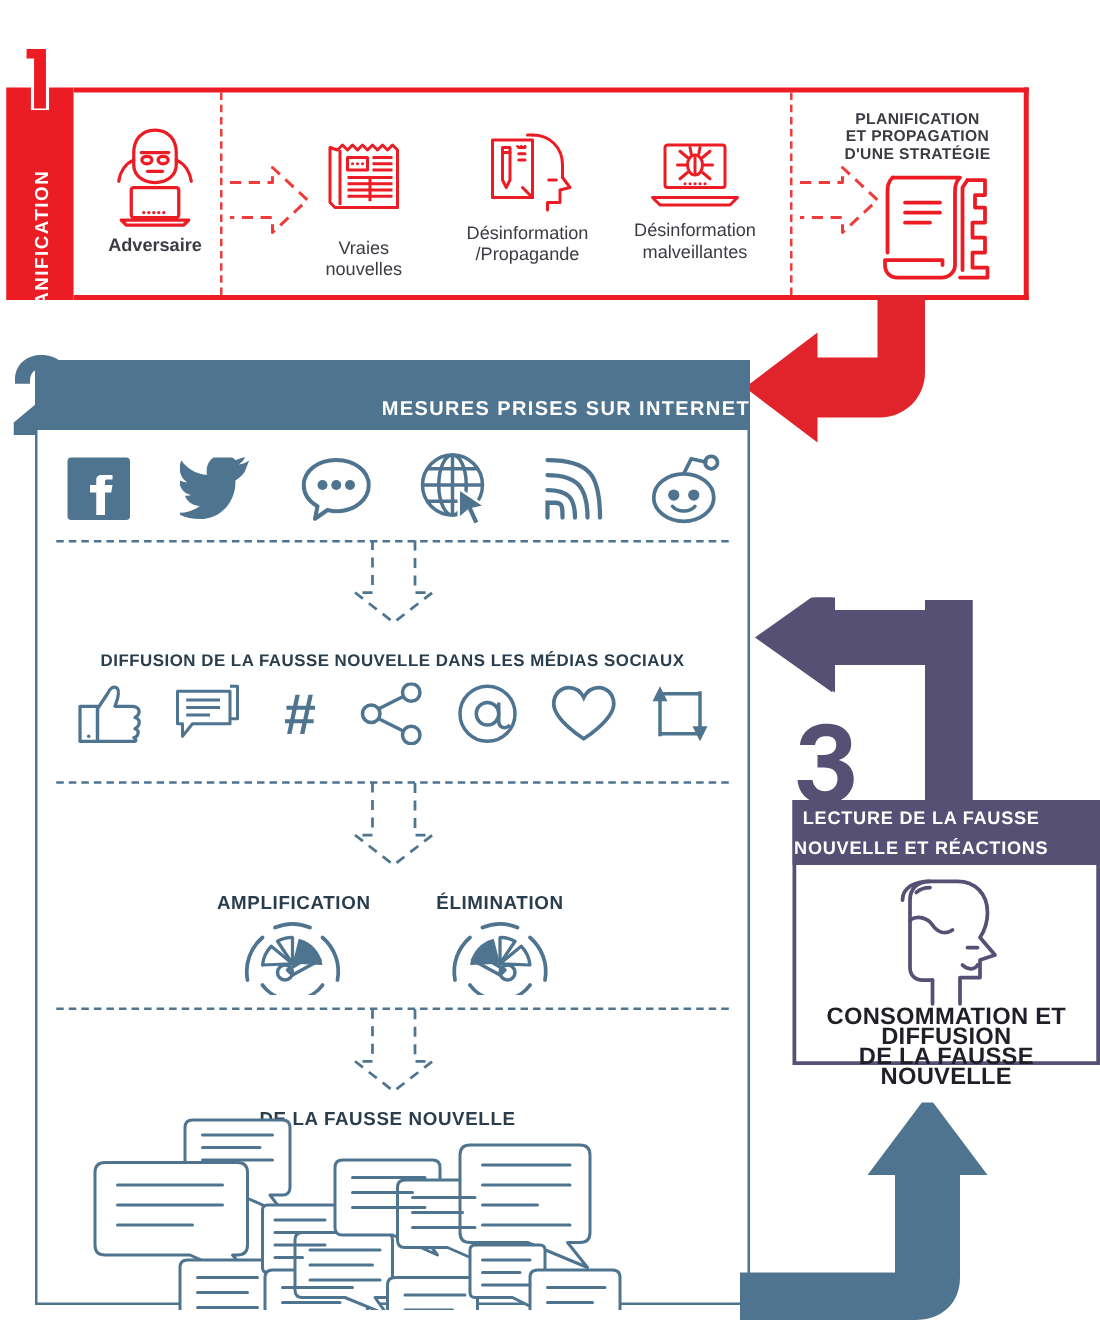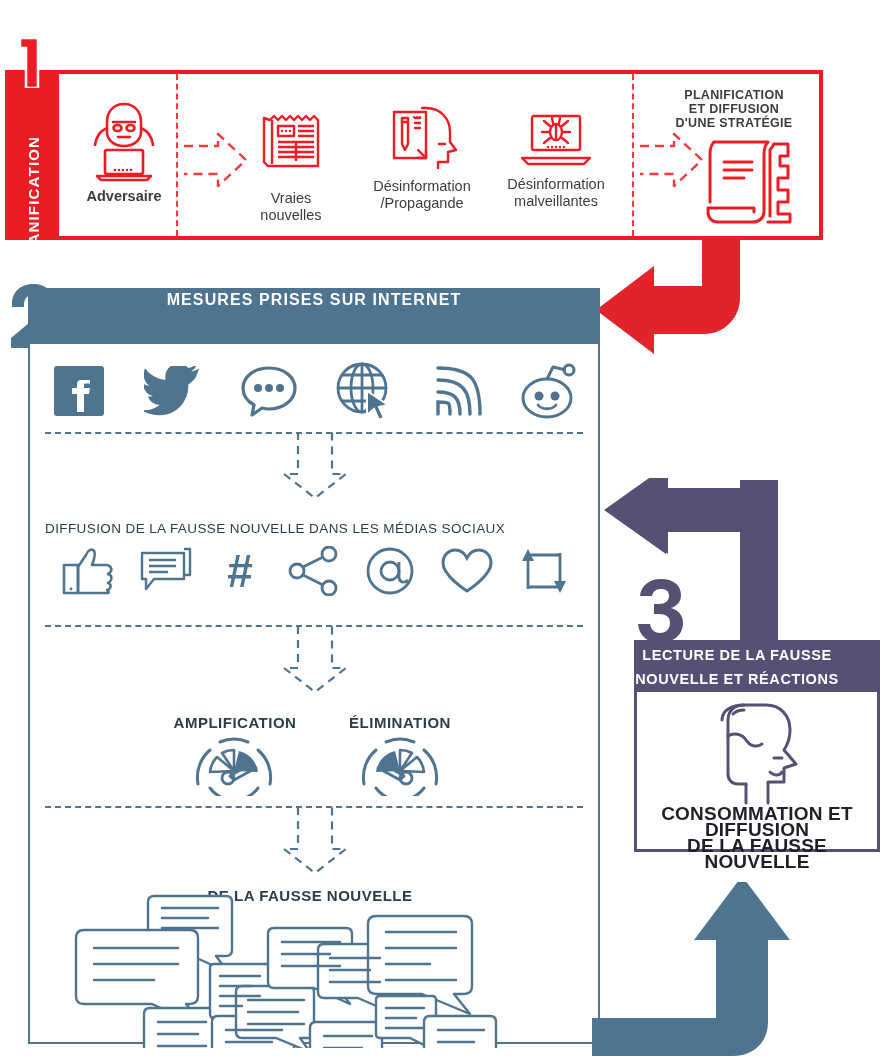--- a/index.html
+++ b/index.html
@@ -19,29 +19,29 @@
 
   .dashvline{border-left:2px dashed #EE3B3B;}
   .s1-icon-cell{text-align:center;}
   .s1-caption{color:#3B3B44;font-size:14.5px;line-height:17px;text-align:center;}
 
   
   #red-arrow{left:590px;top:236px;width:180px;height:120px;}
 
   
   #sec2-header{left:28px;top:288px;width:572px;height:56px;background:#4F7490;}
-  #sec2-title{left:28px;top:272px;width:572px;height:56px;line-height:56px;color:#fff;
-      text-align:center;font-size:16px;font-weight:700;letter-spacing:1.1px;border-radius:18px;}
+  #sec2-title{left:28px;top:300px;width:572px;height:56px;line-height:56px;color:#fff;
+      text-align:right;font-size:16px;font-weight:700;letter-spacing:1.1px;border-radius:18px;}
   #sec2-numeral{left:4px;top:282px;width:56px;height:66px;}
   #sec2-body{left:28px;top:344px;width:572px;height:700px;
       border:2px solid #4F7490;border-top:none;box-sizing:border-box;background:#fff;}
   #sec2-stem{left:118px;top:344px;width:3px;height:52px;background:#4F7490;}
 
   .sec2-divider{left:45px;width:538px;height:0;border-top:2px dashed #4F7490;}
-  .sec2-label{color:#2A3D4C;font-size:13.5px;font-weight:400;letter-spacing:.4px;}
+  .sec2-label{color:#2A3D4C;font-size:13.5px;font-weight:700;letter-spacing:.4px;text-align:center;}
   .sec2-sublabel{color:#2A3D4C;font-size:15px;font-weight:700;letter-spacing:.5px;text-align:center;}
 
   
   #sec3-box{left:634px;top:640px;width:246px;height:212px;
       border:3px solid #575075;box-sizing:border-box;background:#fff;}
   #sec3-header{left:634px;top:640px;width:246px;height:52px;background:#575075;}
   #sec3-title{left:634px;top:640px;width:206px;height:52px;color:#fff;
       text-align:center;font-size:14.5px;font-weight:700;letter-spacing:.6px;
       line-height:24px;padding-top:3px;box-sizing:border-box;}
   #sec3-numeral{left:636px;top:578px;width:48px;height:66px;}
@@ -161,21 +161,21 @@
     <div class="s1-caption" style="margin-top:4px;">Désinformation</div>
     <div class="s1-caption">malveillantes</div>
   </div>
 
   <svg class="abs" style="left:638px;top:128px;" width="68" height="64" viewBox="0 0 68 64">
     <path d="M2 18 L36 18 L36 6 L64 32 L36 58 L36 46 L2 46" fill="none" stroke="#EE3B3B" stroke-width="2.4" stroke-dasharray="9 6" stroke-linejoin="round"></path>
   </svg>
 
   <div class="abs" style="left:654px;top:88px;width:160px;text-align:center;color:#3B3B44;font-size:12.5px;font-weight:700;line-height:14px;letter-spacing:.3px;">
     <div>PLANIFICATION</div>
-    <div>ET DIFFUSION</div>
+    <div>ET PROPAGATION</div>
     <div>D'UNE STRATÉGIE</div>
   </div>
   <svg class="abs" style="left:700px;top:136px;" width="96" height="92" viewBox="0 0 96 92">
     <g fill="none" stroke="#EC1C24" stroke-width="3" stroke-linejoin="round" stroke-linecap="round">
       <path d="M14 6 L68 6 C64 10 64 14 64 18 L64 76 C64 82 59 86 53 86 L18 86 C12 86 8 82 8 76 L8 72 L54 72 L54 76"></path>
       <path d="M14 6 C10 10 10 14 10 18 L10 66"></path>
       <path d="M24 26 L52 26 M24 34 L52 34 M24 42 L44 42"></path>
       <path d="M74 8 L88 8 L88 20 L80 20 L80 30 L88 30 L88 42 L78 42 L78 54 L88 54 L88 66 L78 66 L78 78 L90 78 L90 86 L68 86"></path>
       <path d="M74 8 L70 14 L70 80"></path>
     </g>

